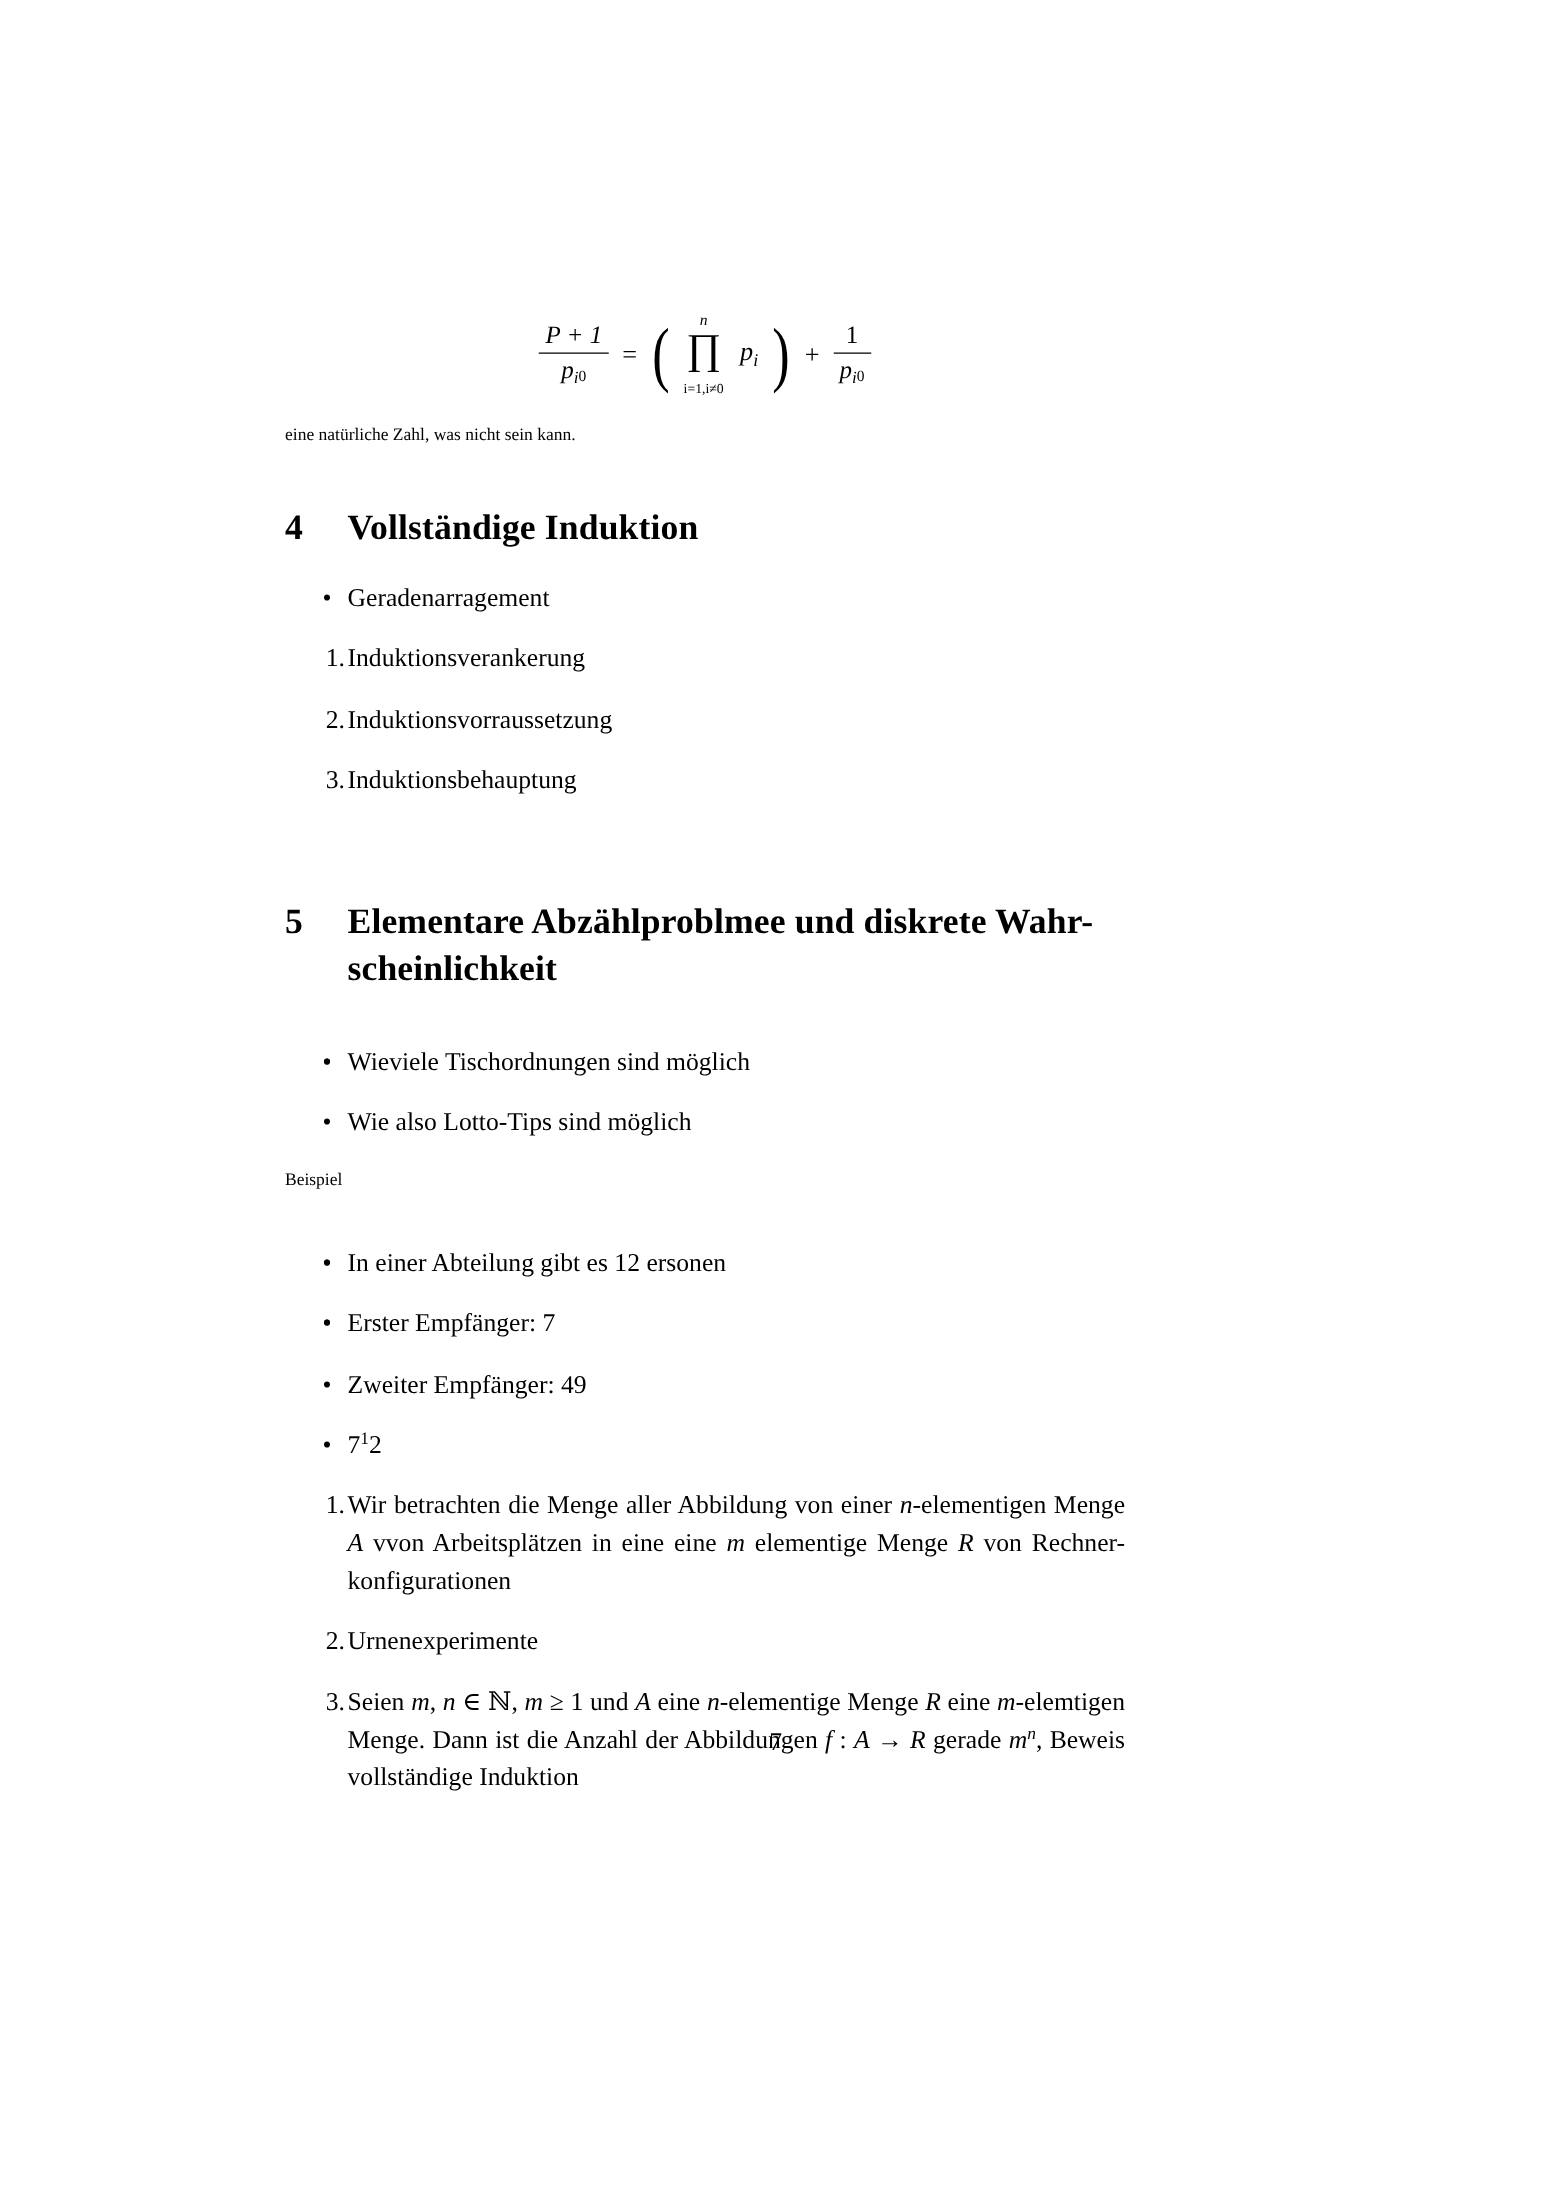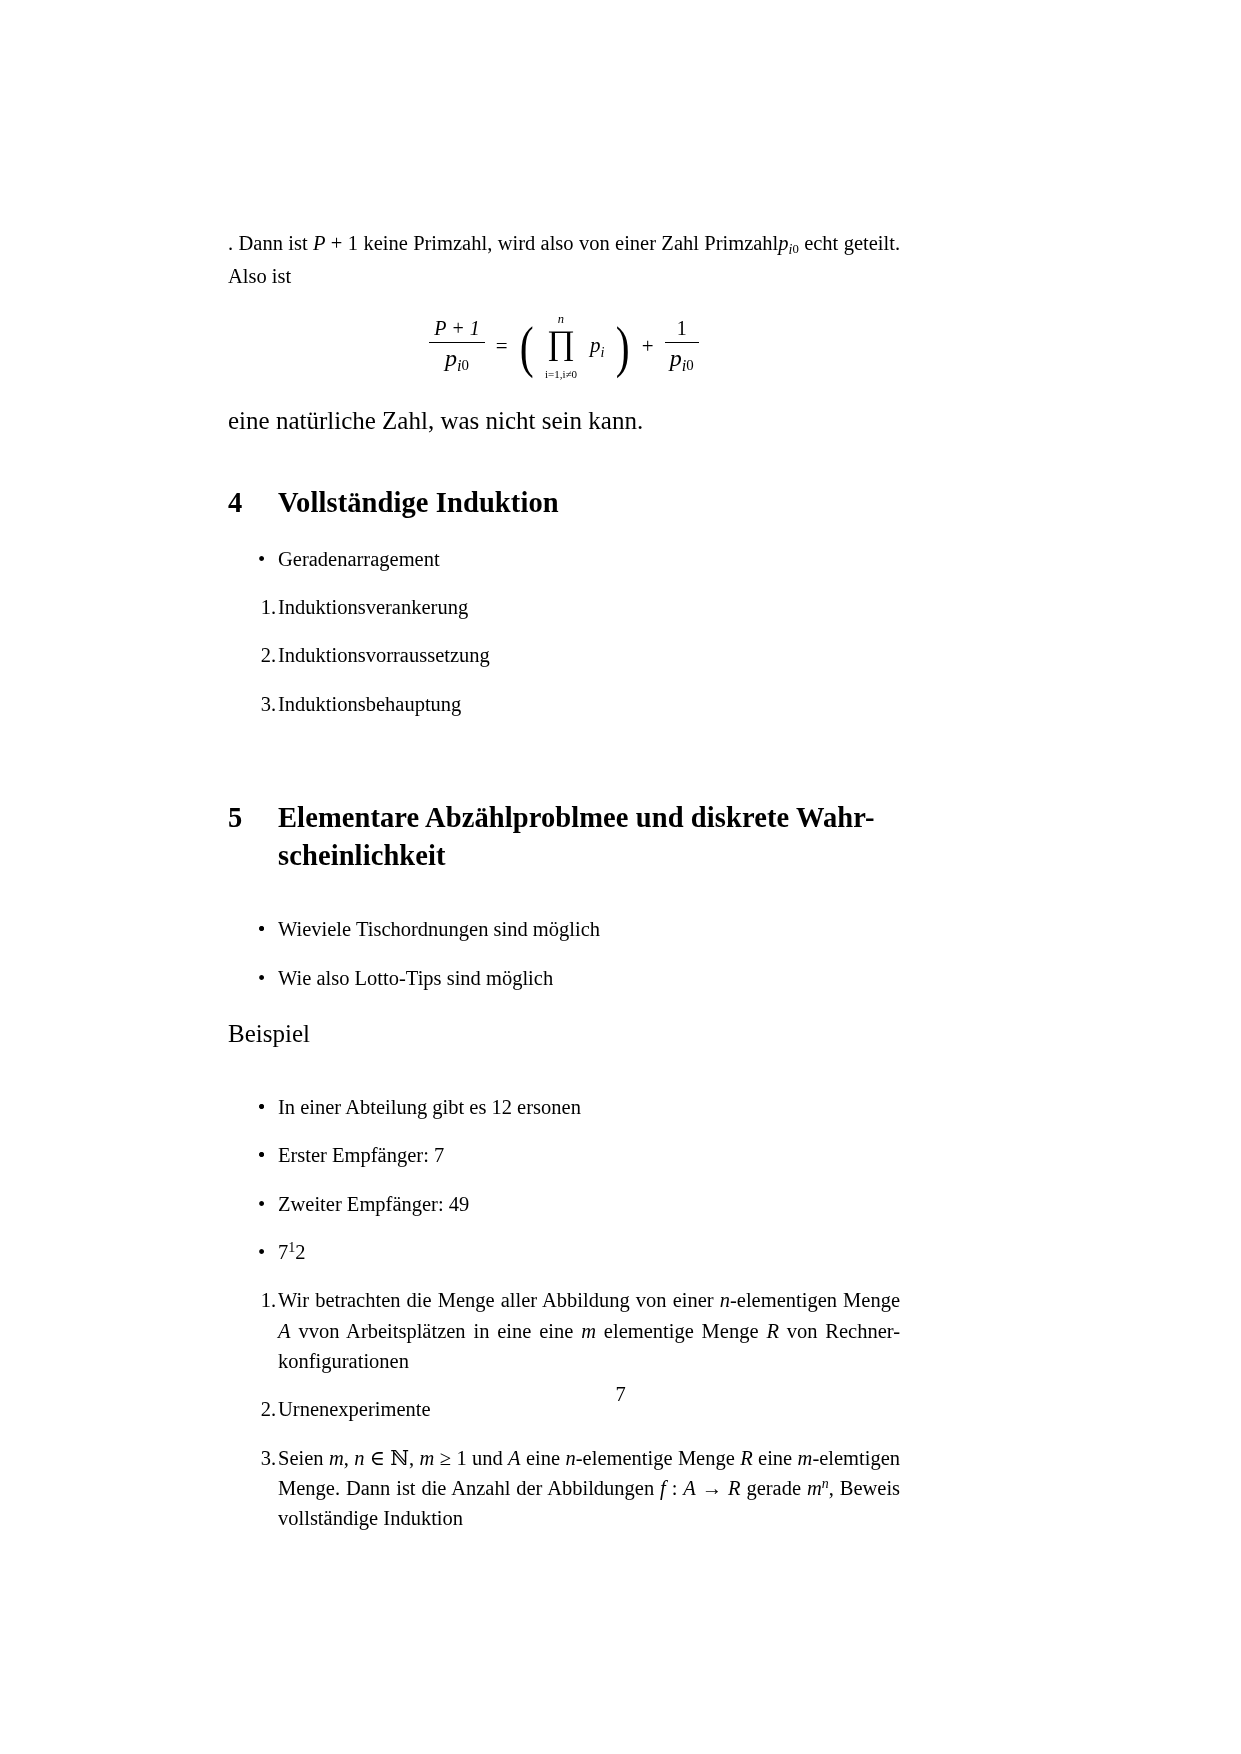--- a/index.html
+++ b/index.html
@@ -30,21 +30,21 @@
   
   .para {
     font-size: 20.5px;
     line-height: 1.48;
     text-align: justify;
     text-justify: inter-word;
     margin: 0 0 0 0;
     hyphens: manual;
   }
   .plain {
-    font-size: 25px;
+    font-size: 14px;
     line-height: 1.48;
     text-align: left;
     margin: 0;
   }
   .mi { font-style: italic; font-family: "Liberation Serif", serif; }
   .mn { font-style: normal; }
   .sub {
     font-size: 0.68em;
     vertical-align: -0.32em;
     font-style: italic;
@@ -140,21 +140,21 @@
     padding: 0 5px 2px 5px;
     font-size: 20px;
   }
   .frac .rule {
     width: 100%;
     height: 1.1px;
     background: #000;
   }
   .frac .denom {
     padding: 2px 5px 0 5px;
-    font-size: 24px;
+    font-size: 20px;
   }
   .paren {
     display: inline-block;
     font-size: 58px;
     line-height: 0.86;
     font-family: "Liberation Serif", serif;
     transform: scaleX(0.72);
     font-weight: 300;
   }
   .bigop {
@@ -190,25 +190,20 @@
     text-align: center;
     font-size: 20.5px;
   }
 </style>
 </head>
 <body>
 
 <div class="page">
   <div class="content">
 
-    <p class="para"><span>. Dann ist</span>
-      <span class="mi">P</span>
-      <span class="mn">+ 1</span>
-      <span>keine Primzahl, wird also von einer Zahl Primzahl</span><span class="mi">p</span><span class="sub">i</span><span class="subsub">0</span>
-      <span>echt geteilt. Also ist</span></p>
 
     <div class="gap-md"></div>
 
     <div class="display-math">
       <span class="eq">
         <span class="frac">
           <span class="numer"><span class="mi">P + 1</span></span>
           <span class="rule"></span>
           <span class="denom"><span class="mi">p</span><span class="sub">i</span><span class="subsub">0</span></span>
         </span>

